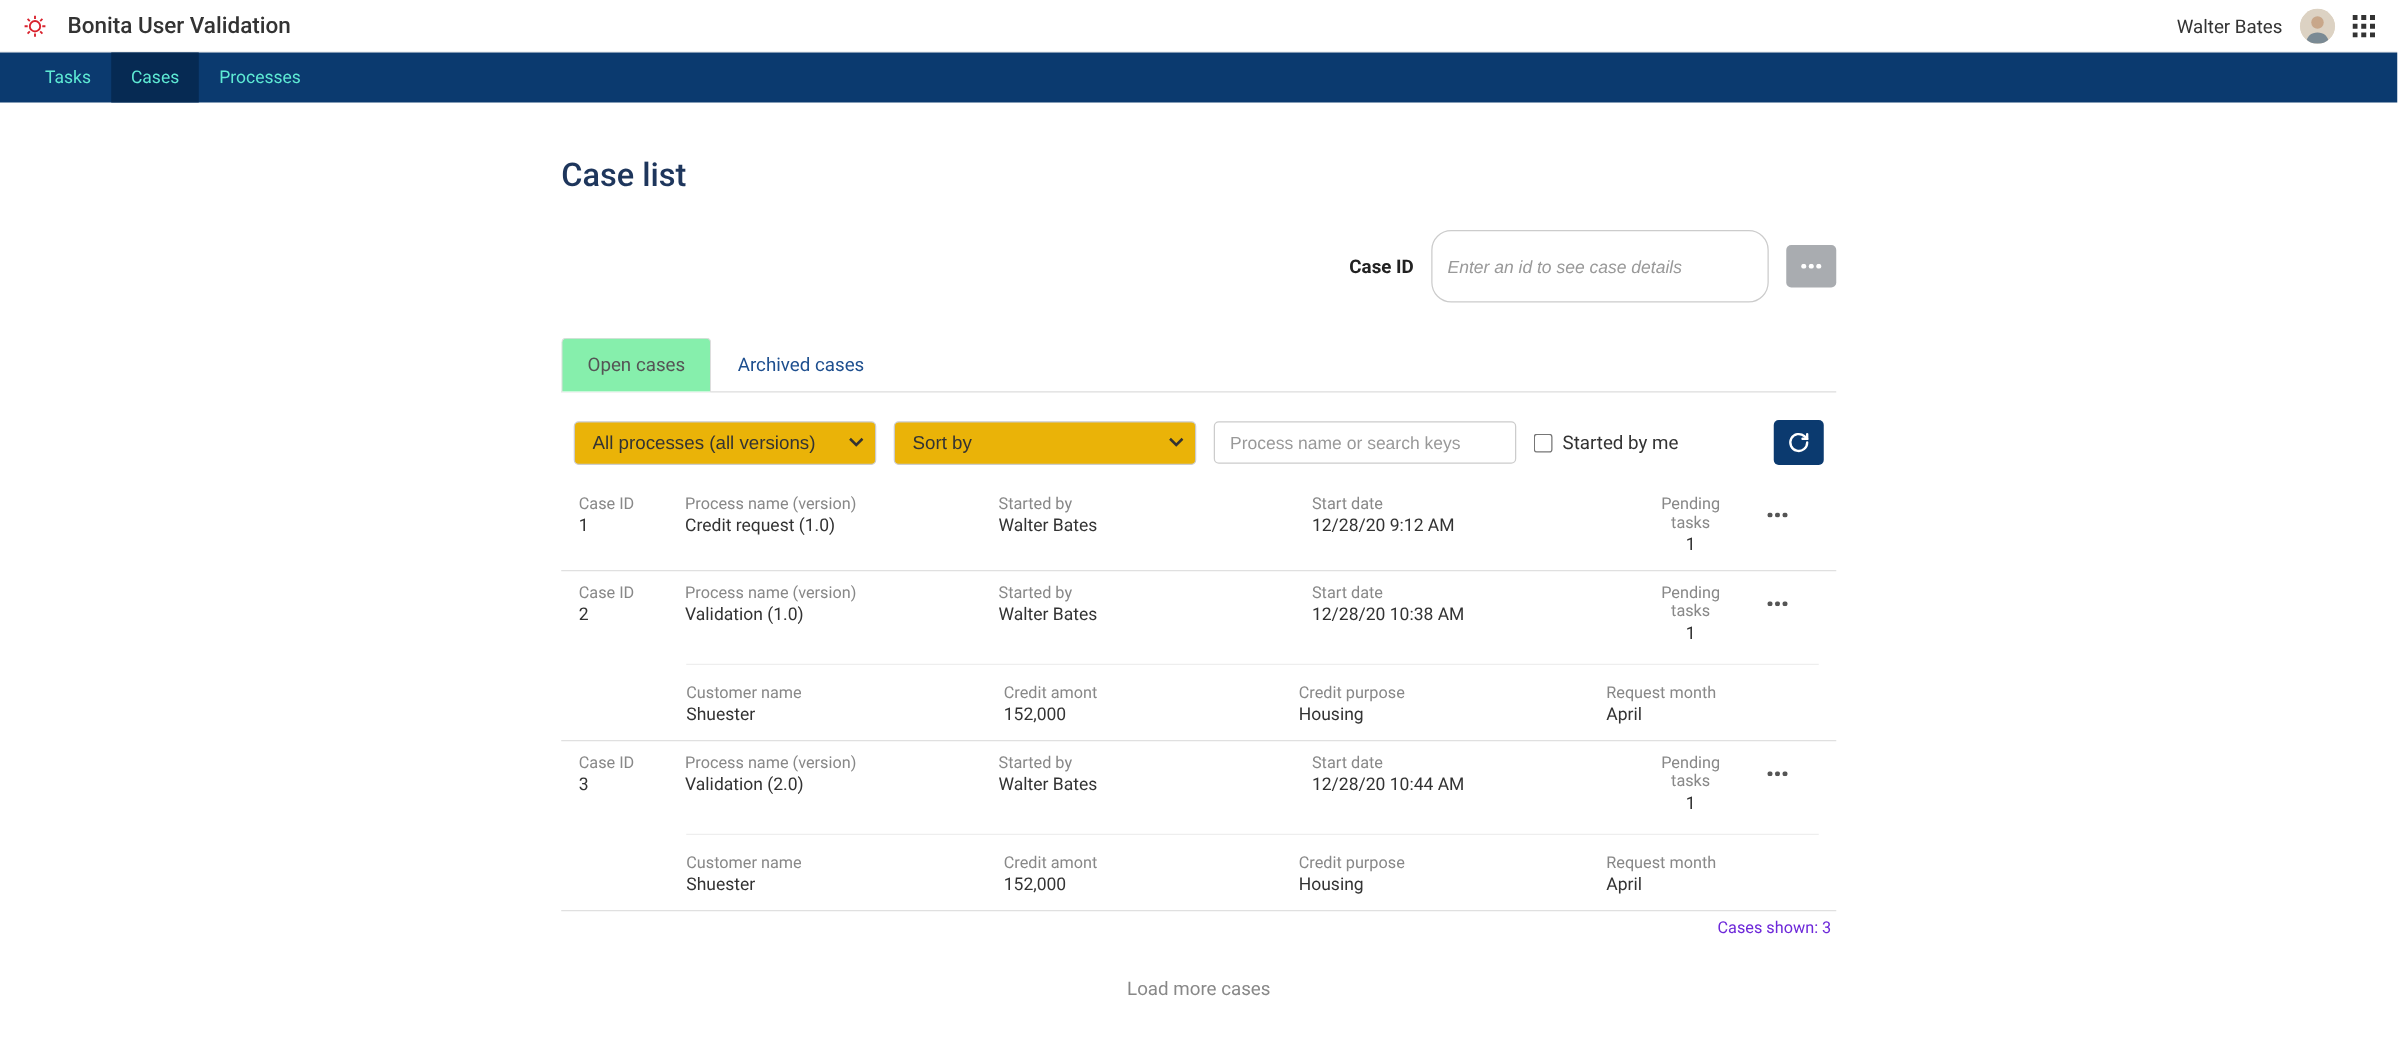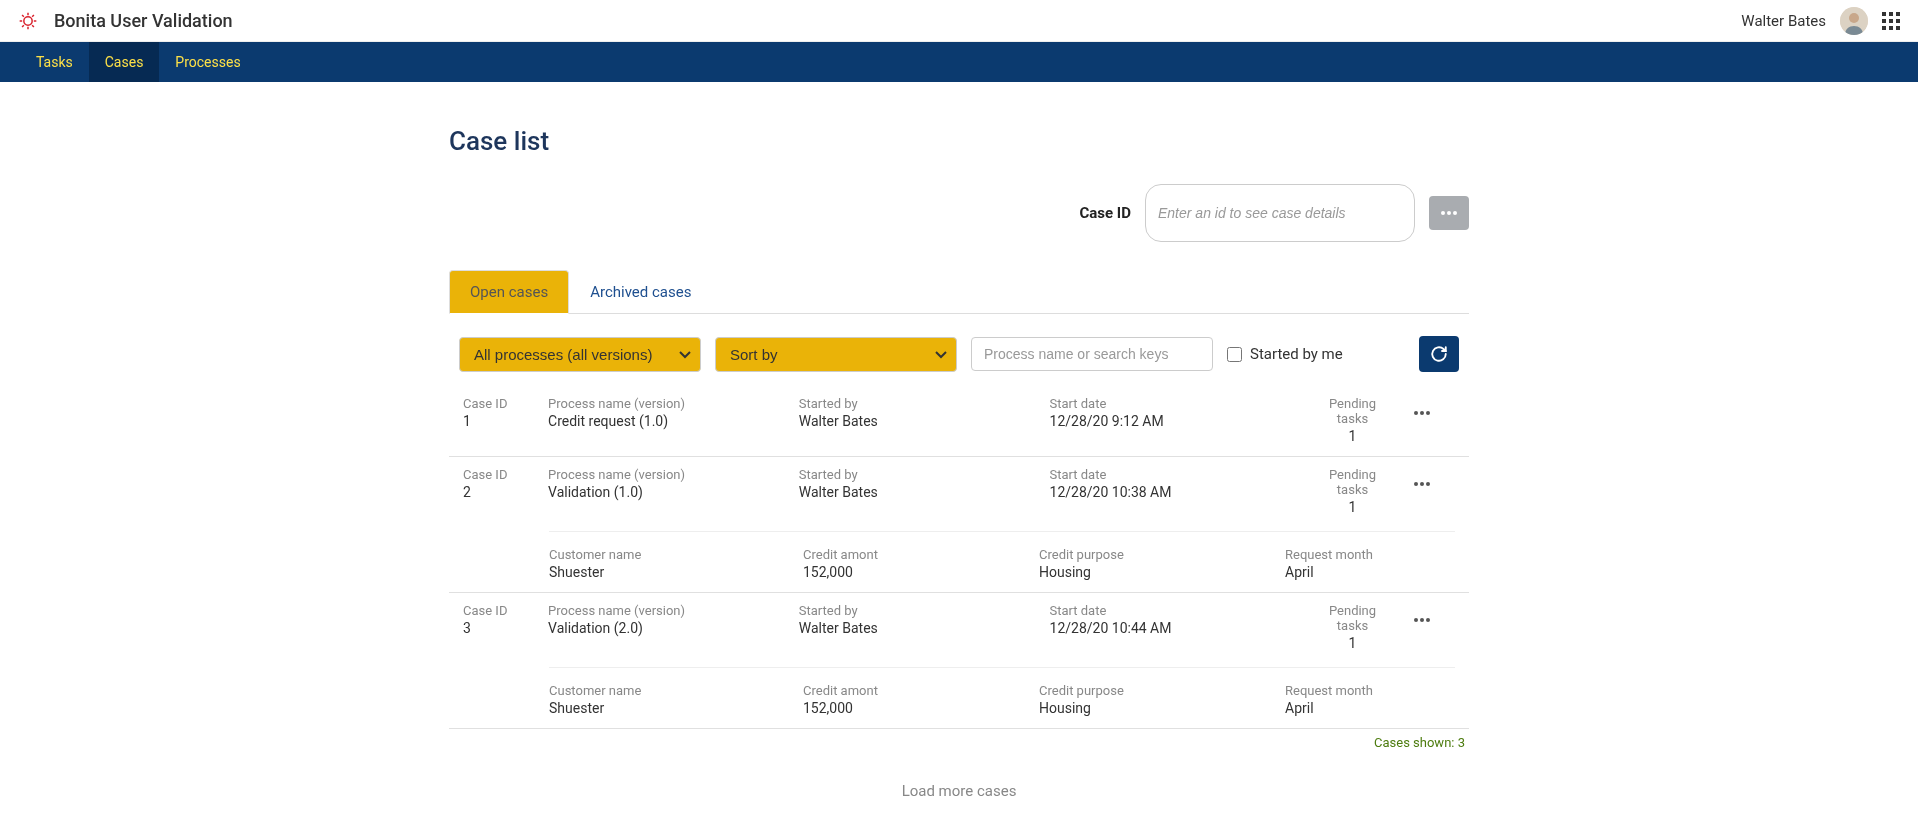--- a/index.html
+++ b/index.html
@@ -22,21 +22,21 @@
 .avatar { width: 28px; height: 28px; border-radius: 50%; background: #e0d5c5; display: inline-flex; align-items: center; justify-content: center; overflow: hidden; }
 .apps-icon { display: inline-flex; }
 
 
 .nav-bar {
   background: #0b3a6f;
   display: flex;
   padding: 0 20px;
 }
 .nav-item {
-  color: #fde047;
+  color: #5eead4;
   padding: 12px 16px;
   font-size: 14px;
   cursor: pointer;
 }
 .nav-item.active {
   background: #062a53;
 }
 
 
 .main-container {
@@ -92,21 +92,21 @@
   color: #1e4f8f;
   cursor: pointer;
   border: 1px solid transparent;
   margin-bottom: -1px;
 }
 .tab.active {
   color: #555;
   border: 1px solid #ddd;
   border-bottom-color: #fff;
   border-radius: 4px 4px 0 0;
-  background: #eab308;
+  background: #86efac;
 }
 
 
 .filter-row {
   display: flex;
   align-items: center;
   gap: 14px;
   padding: 22px 10px 14px 10px;
 }
 .select-wrap {
@@ -192,21 +192,21 @@
   border: none;
   cursor: pointer;
   padding: 4px;
   display: inline-flex;
 }
 
 
 .cases-shown {
   text-align: right;
   font-size: 13px;
-  color: #4d7c0f;
+  color: #6d28d9;
   padding: 6px 4px 0 0;
 }
 .load-more {
   text-align: center;
   color: #888;
   font-size: 15px;
   margin-top: 32px;
 }
 </style>
 </head>

